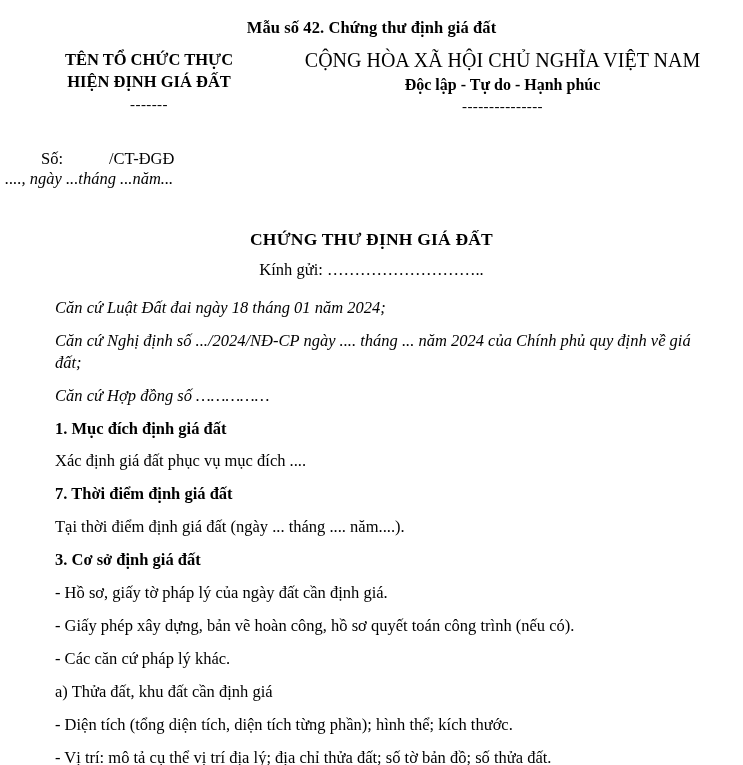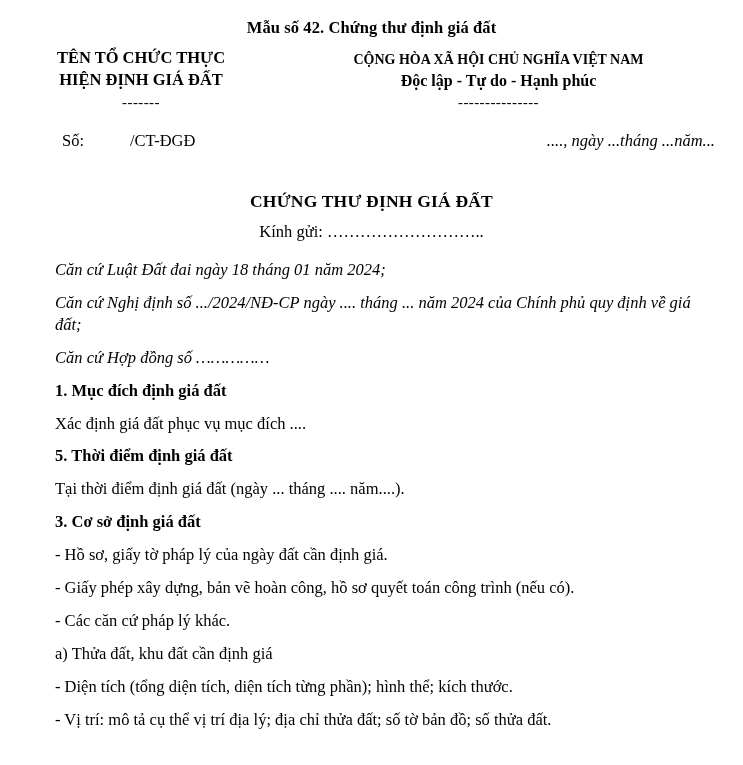--- a/index.html
+++ b/index.html
@@ -29,43 +29,43 @@
     font-weight: bold;
     font-size: 16.5px;
     line-height: 1.2;
     padding-top: 18px;
     letter-spacing: 0.1px;
   }
 
   
   .header {
     display: flex;
-    align-items: flex-end;
+    align-items: center;
     margin-top: 9px;
-    padding-left: 0;
+    padding-left: 8px;
   }
   .header-left {
     width: 282px;
     text-align: center;
     flex: 0 0 auto;
   }
   .header-right {
     flex: 1 1 auto;
     text-align: center;
     padding-right: 28px;
   }
   .org-name {
     font-weight: bold;
     font-size: 16.5px;
     line-height: 1.32;
     padding: 0 52px;
   }
   .nation-name {
-    font-weight: bold;
-    font-size: 14px;
+    font-weight: normal;
+    font-size: 20px;
     line-height: 1.32;
     white-space: nowrap;
   }
   .motto {
     font-weight: bold;
     font-size: 16px;
     line-height: 1.32;
     margin-top: 1px;
   }
   .rule-short {
@@ -78,22 +78,23 @@
     font-size: 15px;
     line-height: 1.1;
     margin-top: 3px;
     letter-spacing: 0.4px;
   }
 
   
   .meta-row {
     display: flex;
     align-items: flex-start;
-    margin-top: 20px;
-    padding-left: 26px;
+    margin-top: 34px;
+    padding-left: 5px;
+    flex-direction: column;
   }
   .meta-left {
     width: 282px;
     flex: 0 0 auto;
     font-size: 16.5px;
     padding-left: 36px;
     box-sizing: border-box;
   }
   .so-label {
     display: inline-block;
@@ -172,21 +173,21 @@
 
   <div class="body-block">
 
     <div class="para italic">Căn cứ Luật Đất đai ngày 18 tháng 01 năm 2024;</div>
     <div class="para italic">Căn cứ Nghị định số .../2024/NĐ-CP ngày .... tháng ... năm 2024 của Chính phủ quy định về giá đất;</div>
     <div class="para italic">Căn cứ Hợp đồng số ……………</div>
 
     <div class="para heading">1. Mục đích định giá đất</div>
     <div class="para">Xác định giá đất phục vụ mục đích ....</div>
 
-    <div class="para heading">5. Thời điểm định giá đất</div>
+    <div class="para heading">7. Thời điểm định giá đất</div>
     <div class="para">Tại thời điểm định giá đất (ngày ... tháng .... năm....).</div>
 
     <div class="para heading">3. Cơ sở định giá đất</div>
     <div class="para">- Hồ sơ, giấy tờ pháp lý của ngày đất cần định giá.</div>
     <div class="para">- Giấy phép xây dựng, bản vẽ hoàn công, hồ sơ quyết toán công trình (nếu có).</div>
     <div class="para">- Các căn cứ pháp lý khác.</div>
 
     <div class="para">a) Thửa đất, khu đất cần định giá</div>
     <div class="para">- Diện tích (tổng diện tích, diện tích từng phần); hình thể; kích thước.</div>
     <div class="para">- Vị trí: mô tả cụ thể vị trí địa lý; địa chỉ thửa đất; số tờ bản đồ; số thửa đất.</div>

